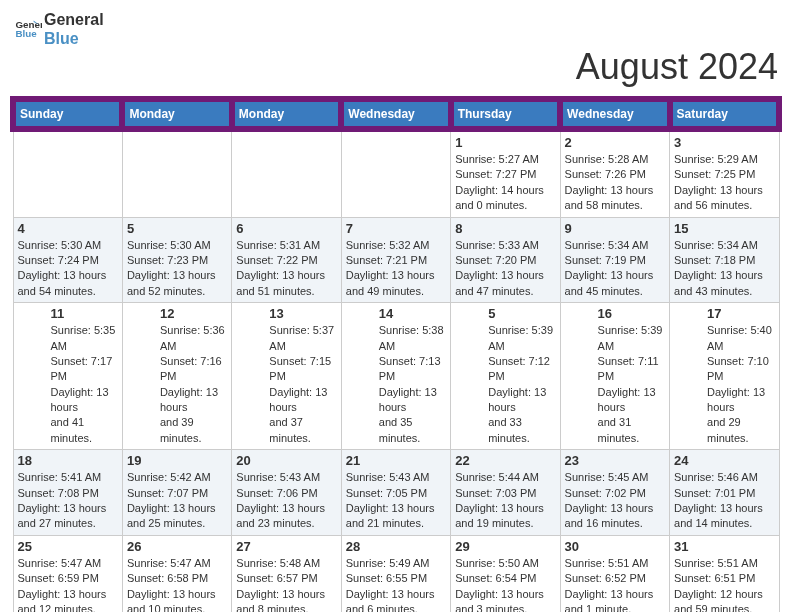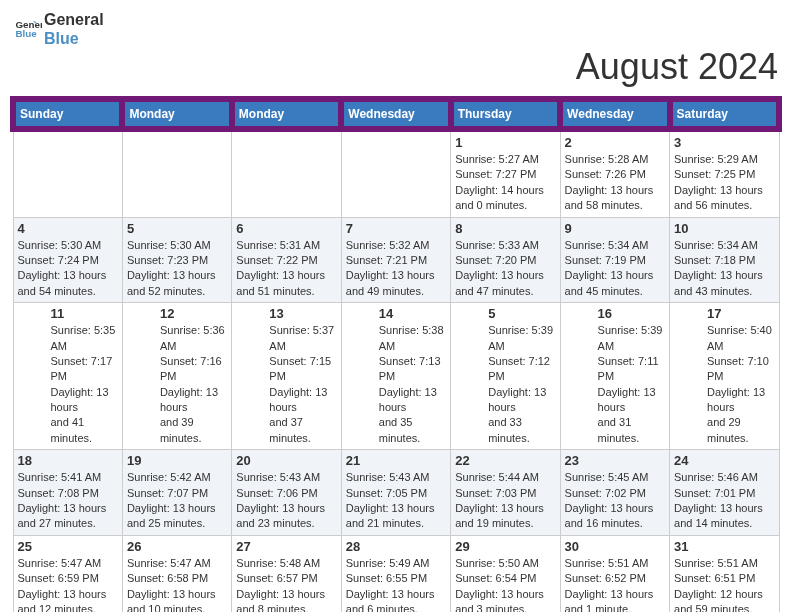--- a/index.html
+++ b/index.html
@@ -160,21 +160,21 @@
         </td>
         <td>
           <span class="day-num">8</span>
           <div class="day-info">Sunrise: 5:33 AM<br>Sunset: 7:20 PM<br>Daylight: 13 hours<br>and 47 minutes.</div>
         </td>
         <td>
           <span class="day-num">9</span>
           <div class="day-info">Sunrise: 5:34 AM<br>Sunset: 7:19 PM<br>Daylight: 13 hours<br>and 45 minutes.</div>
         </td>
         <td>
-          <span class="day-num">10</span>
+          <span class="day-num">15</span>
           <div class="day-info">Sunrise: 5:34 AM<br>Sunset: 7:18 PM<br>Daylight: 13 hours<br>and 43 minutes.</div>
         </td>
       </tr>
       <tr class="row-week3">
         <td>
           <span class="day-num">11</span>
           <div class="day-info">Sunrise: 5:35 AM<br>Sunset: 7:17 PM<br>Daylight: 13 hours<br>and 41 minutes.</div>
         </td>
         <td>
           <span class="day-num">12</span>

